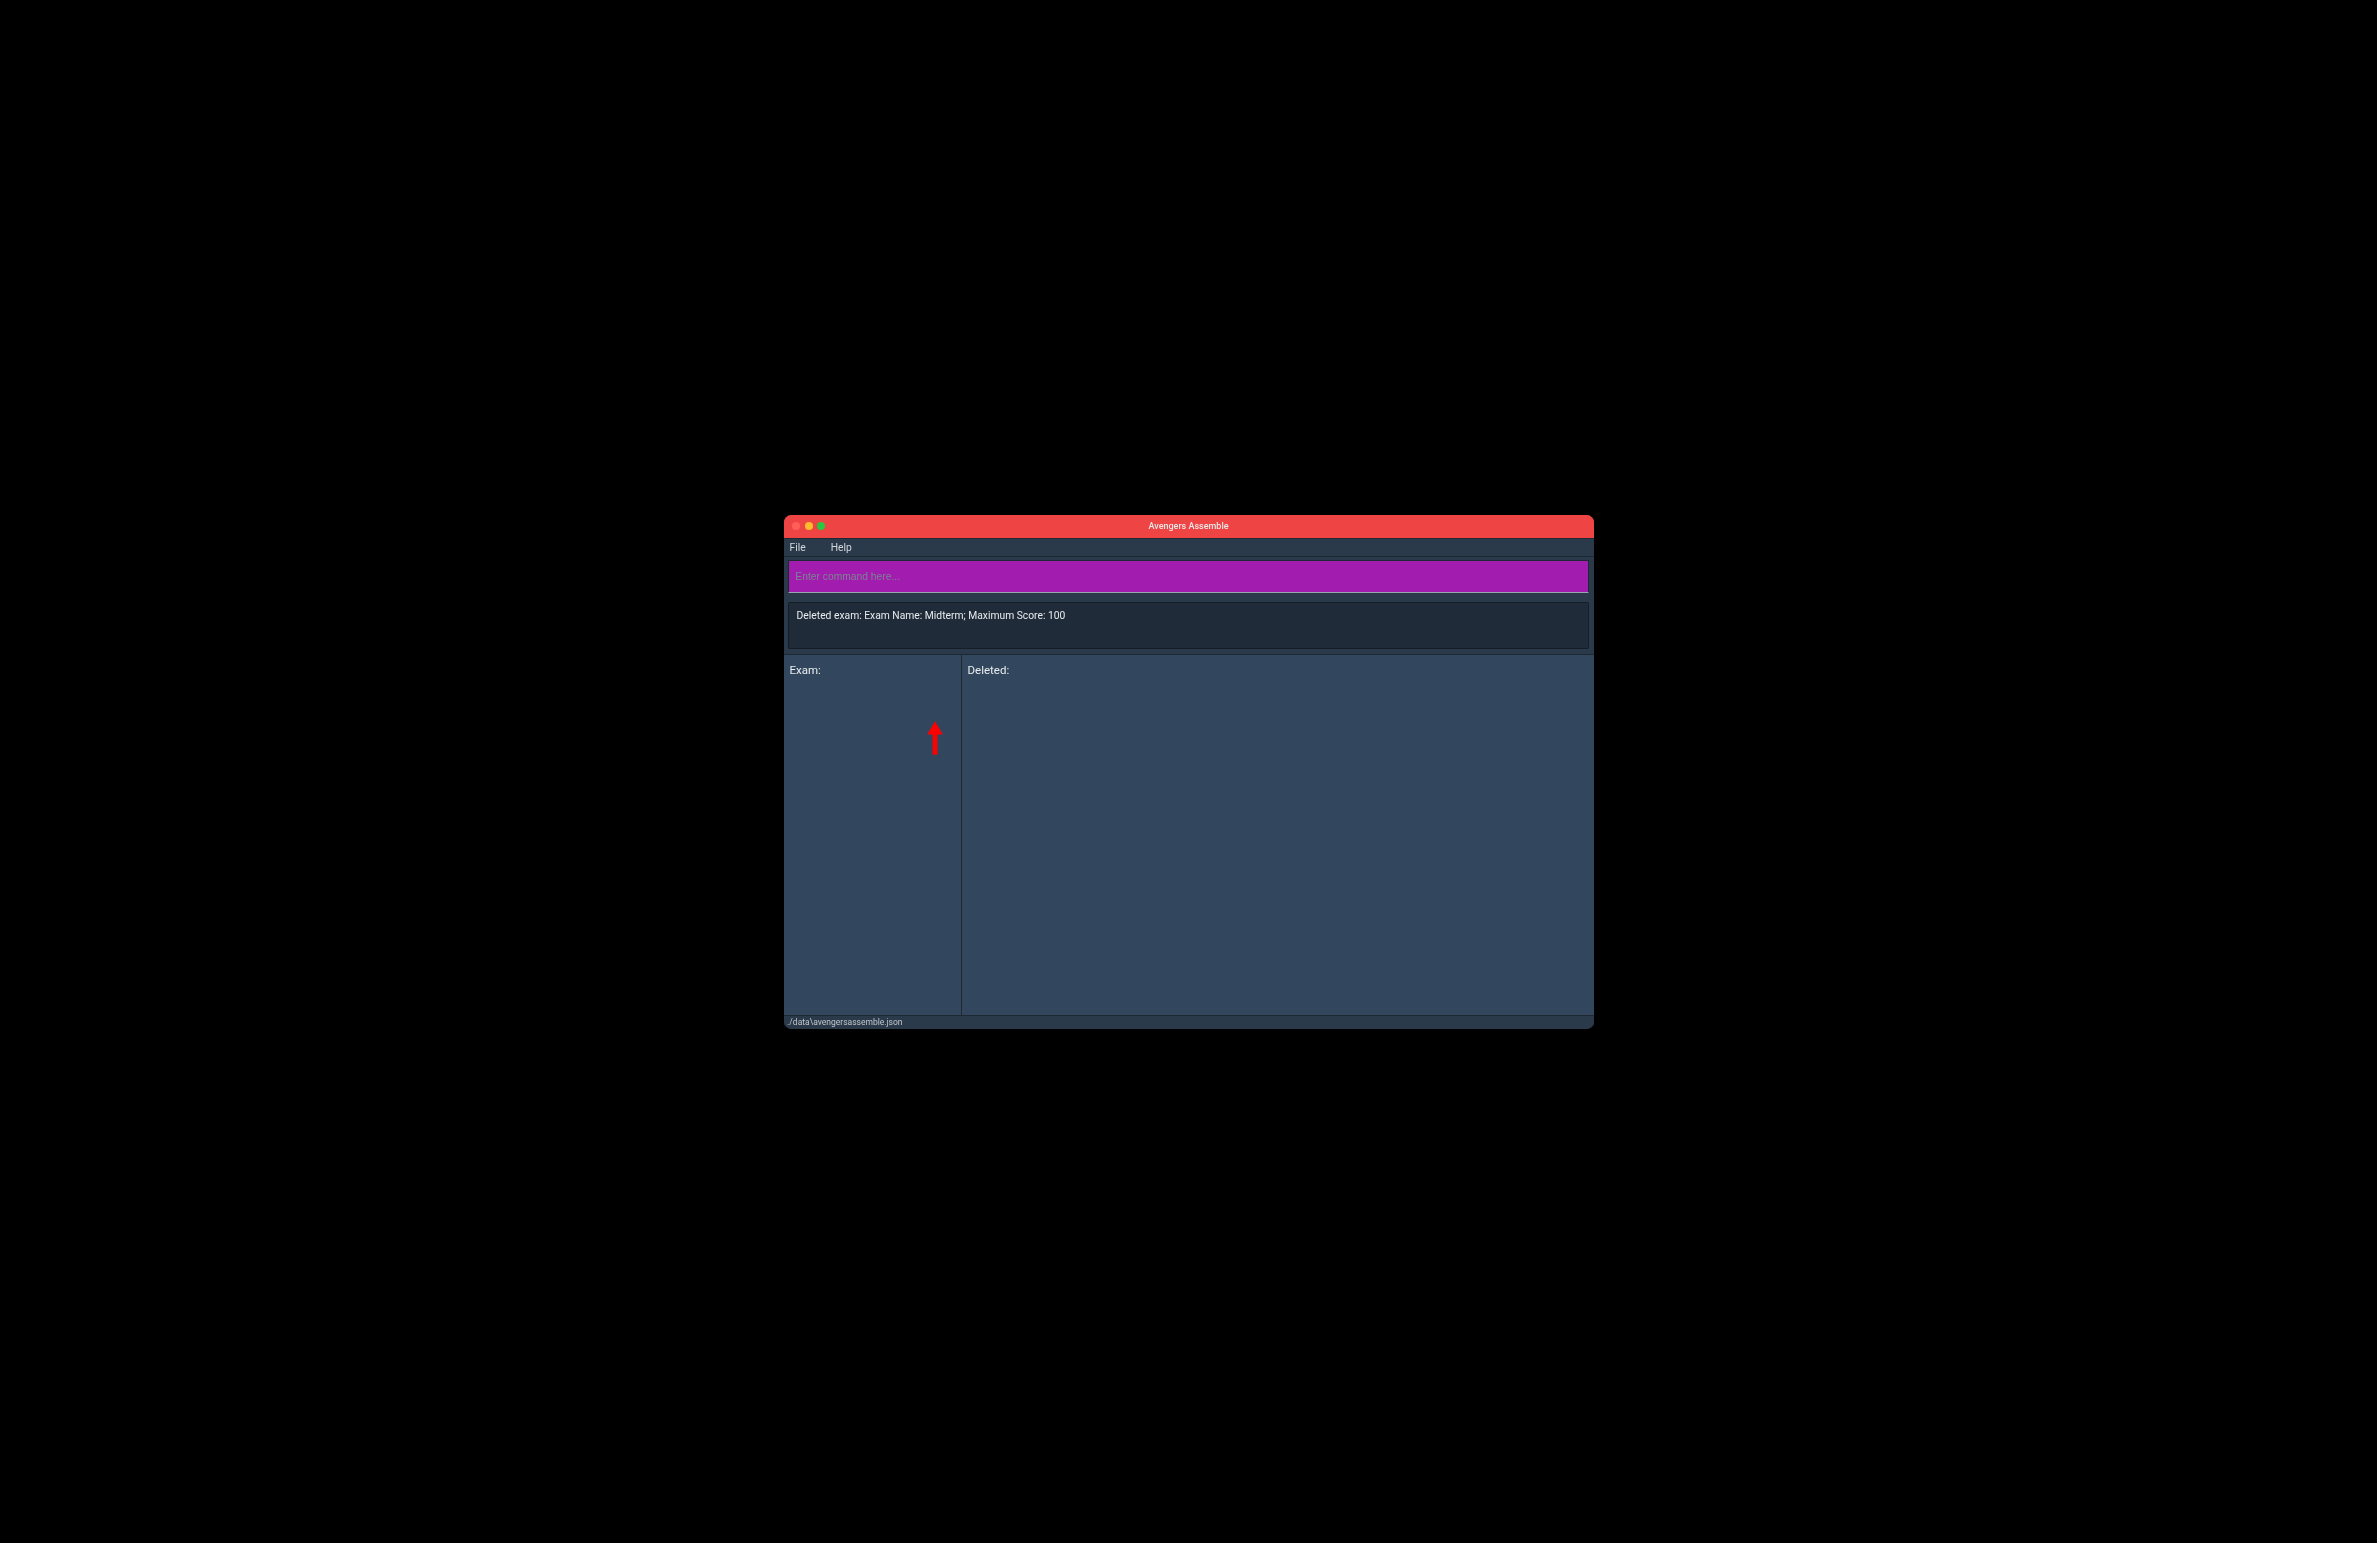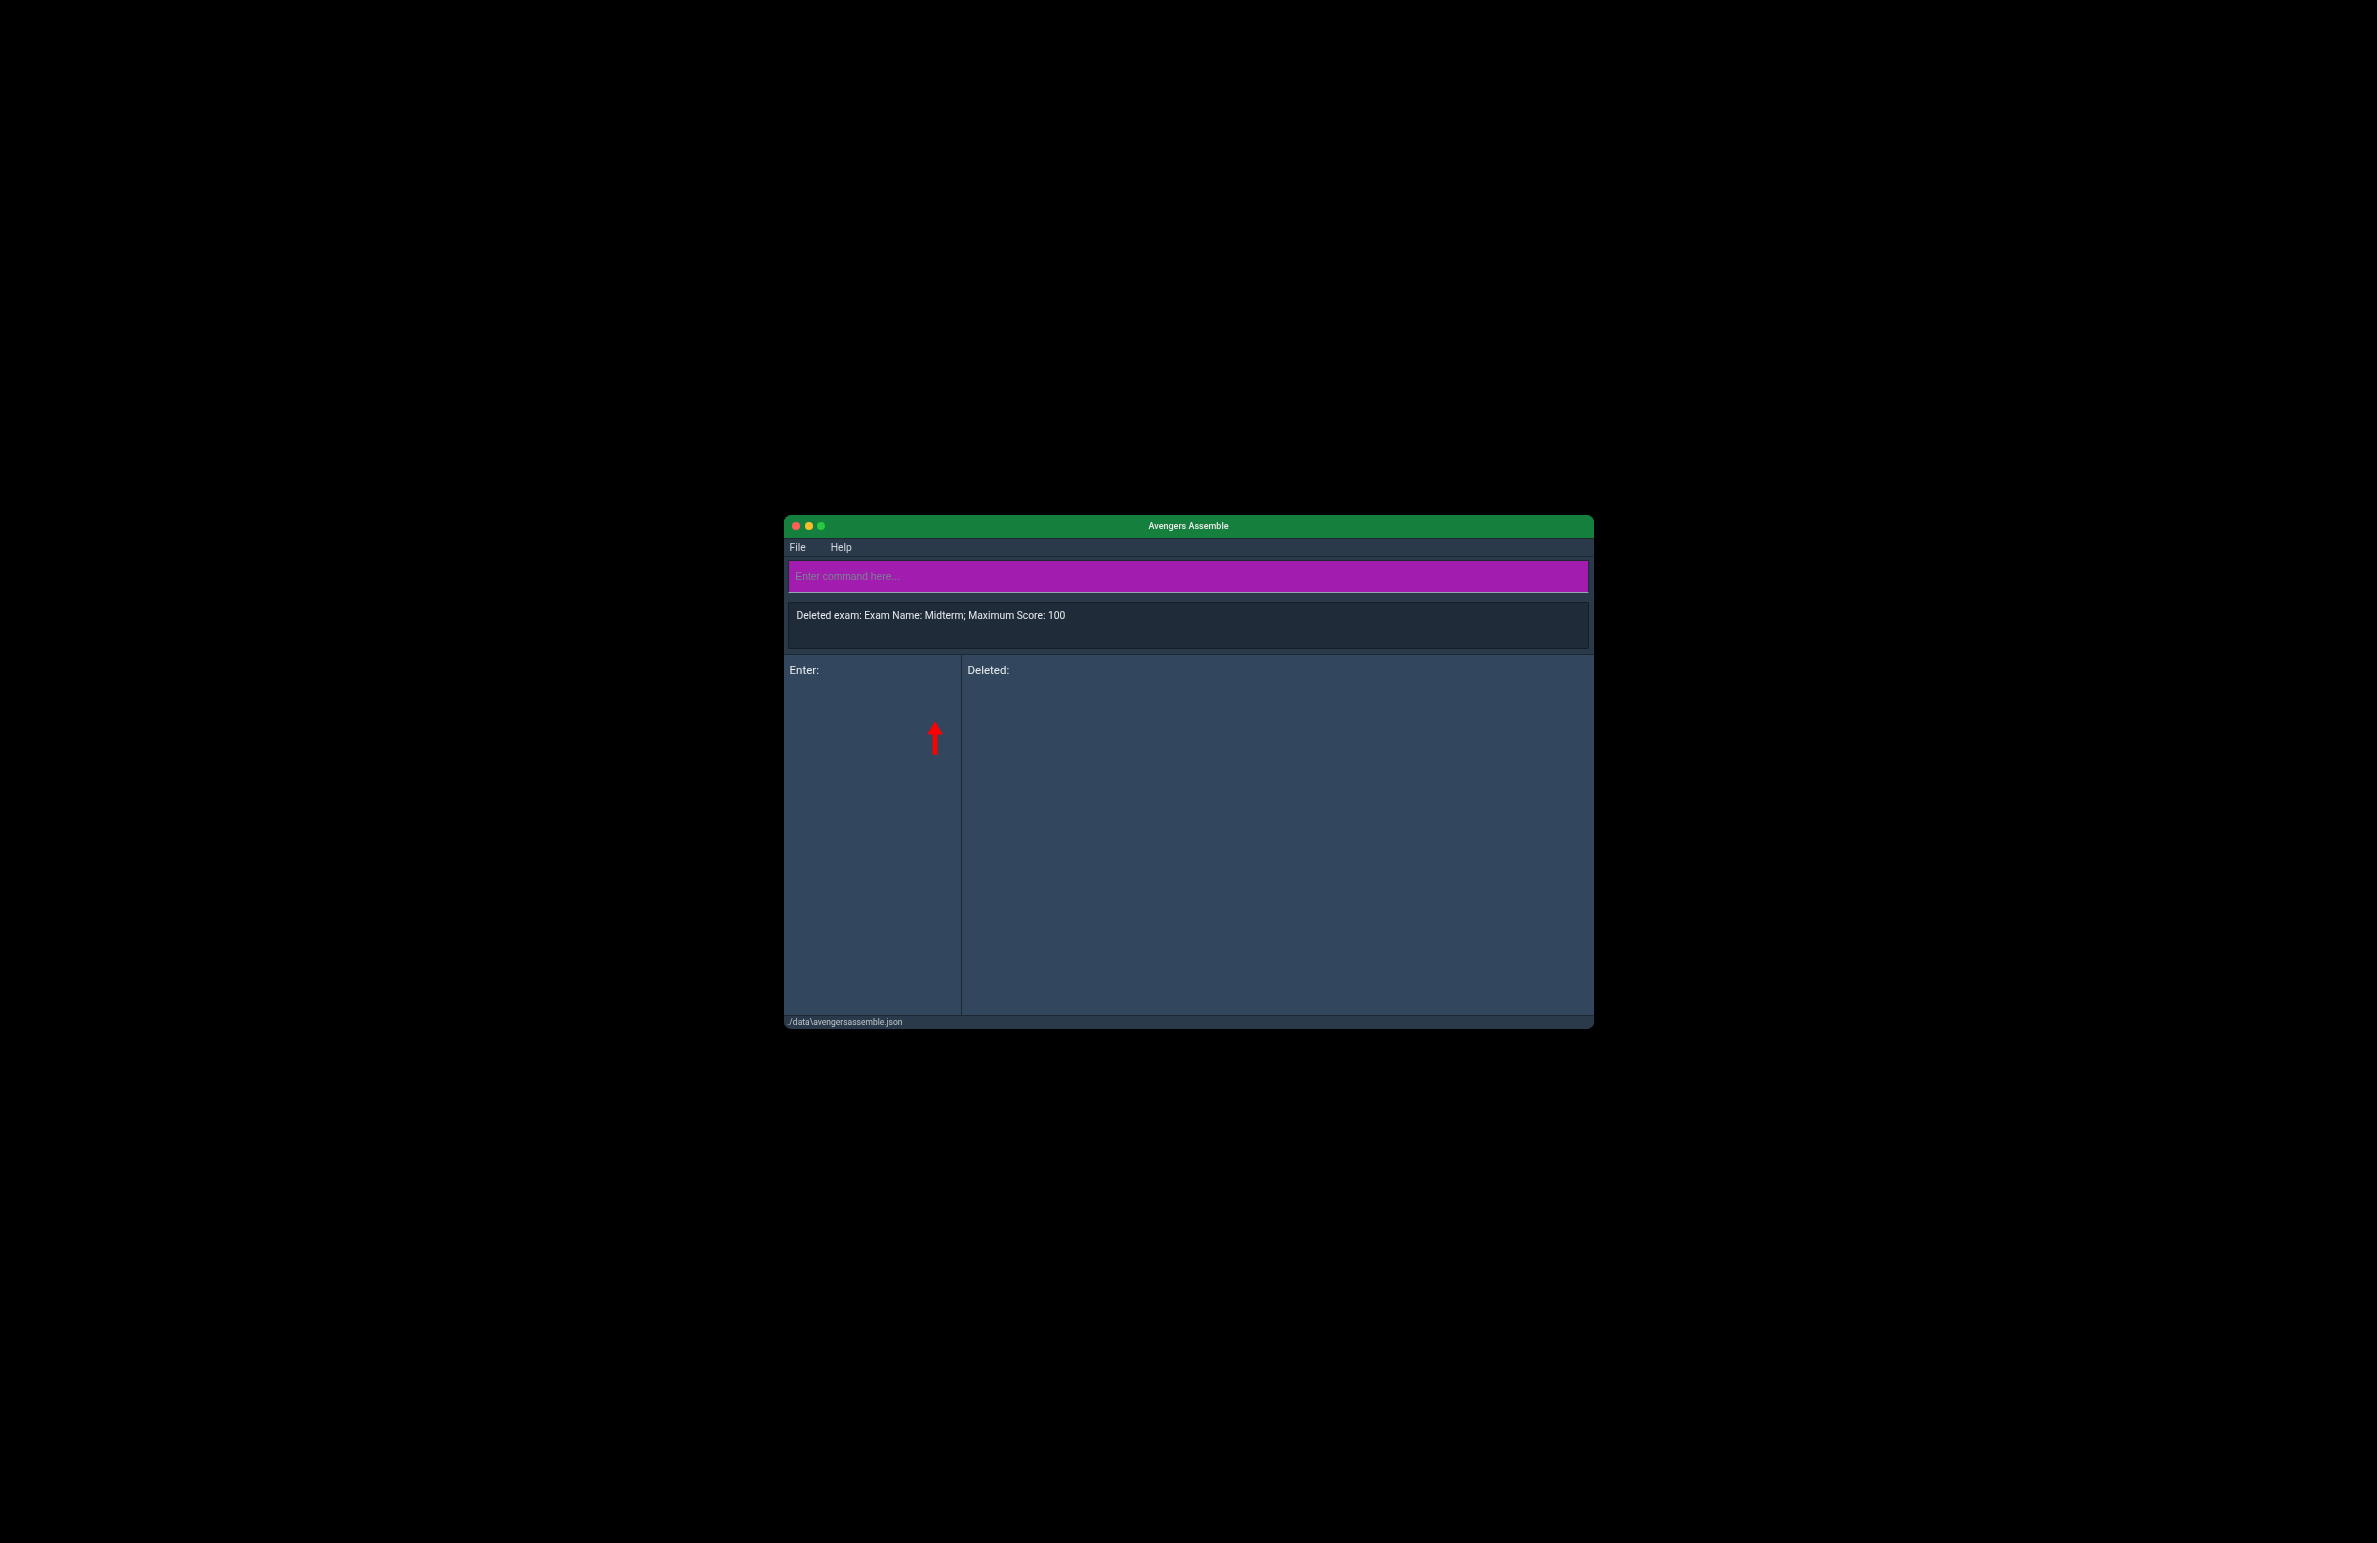--- a/index.html
+++ b/index.html
@@ -20,21 +20,21 @@
       width: 810px;
       height: 514px;
       background: #2b3a4a;
       border-radius: 7.3px;
       overflow: hidden;
       display: flex;
       flex-direction: column;
       box-shadow: 0 6px 24px rgba(0,0,0,0.5);
     }
     .titlebar {
-      background: #15803d;
+      background: #ef4444;
       height: 23px;
       display: flex;
       align-items: center;
       position: relative;
       padding: 0 8.5px;
       flex-shrink: 0;
     }
     .traffic-lights {
       display: flex;
       gap: 4.8px;
@@ -169,21 +169,21 @@
   </div>
 
   <div class="status-row">
     <div class="status-box">
       <span>Deleted exam: Exam Name: Midterm; Maximum Score: 100</span>
     </div>
   </div>
 
   <div class="content-row">
     <div class="exams-panel">
-      <div class="panel-title">Enter:</div>
+      <div class="panel-title">Exam:</div>
       <svg class="red-arrow" width="18" height="34" viewBox="0 0 30 56">
         <polygon points="15,0 28,22 19,22 19,56 11,56 11,22 2,22" fill="#ff0000"></polygon>
       </svg>
     </div>
     <div class="persons-panel">
       <div class="panel-title">Deleted:</div>
     </div>
   </div>
 
   <div class="footer">

